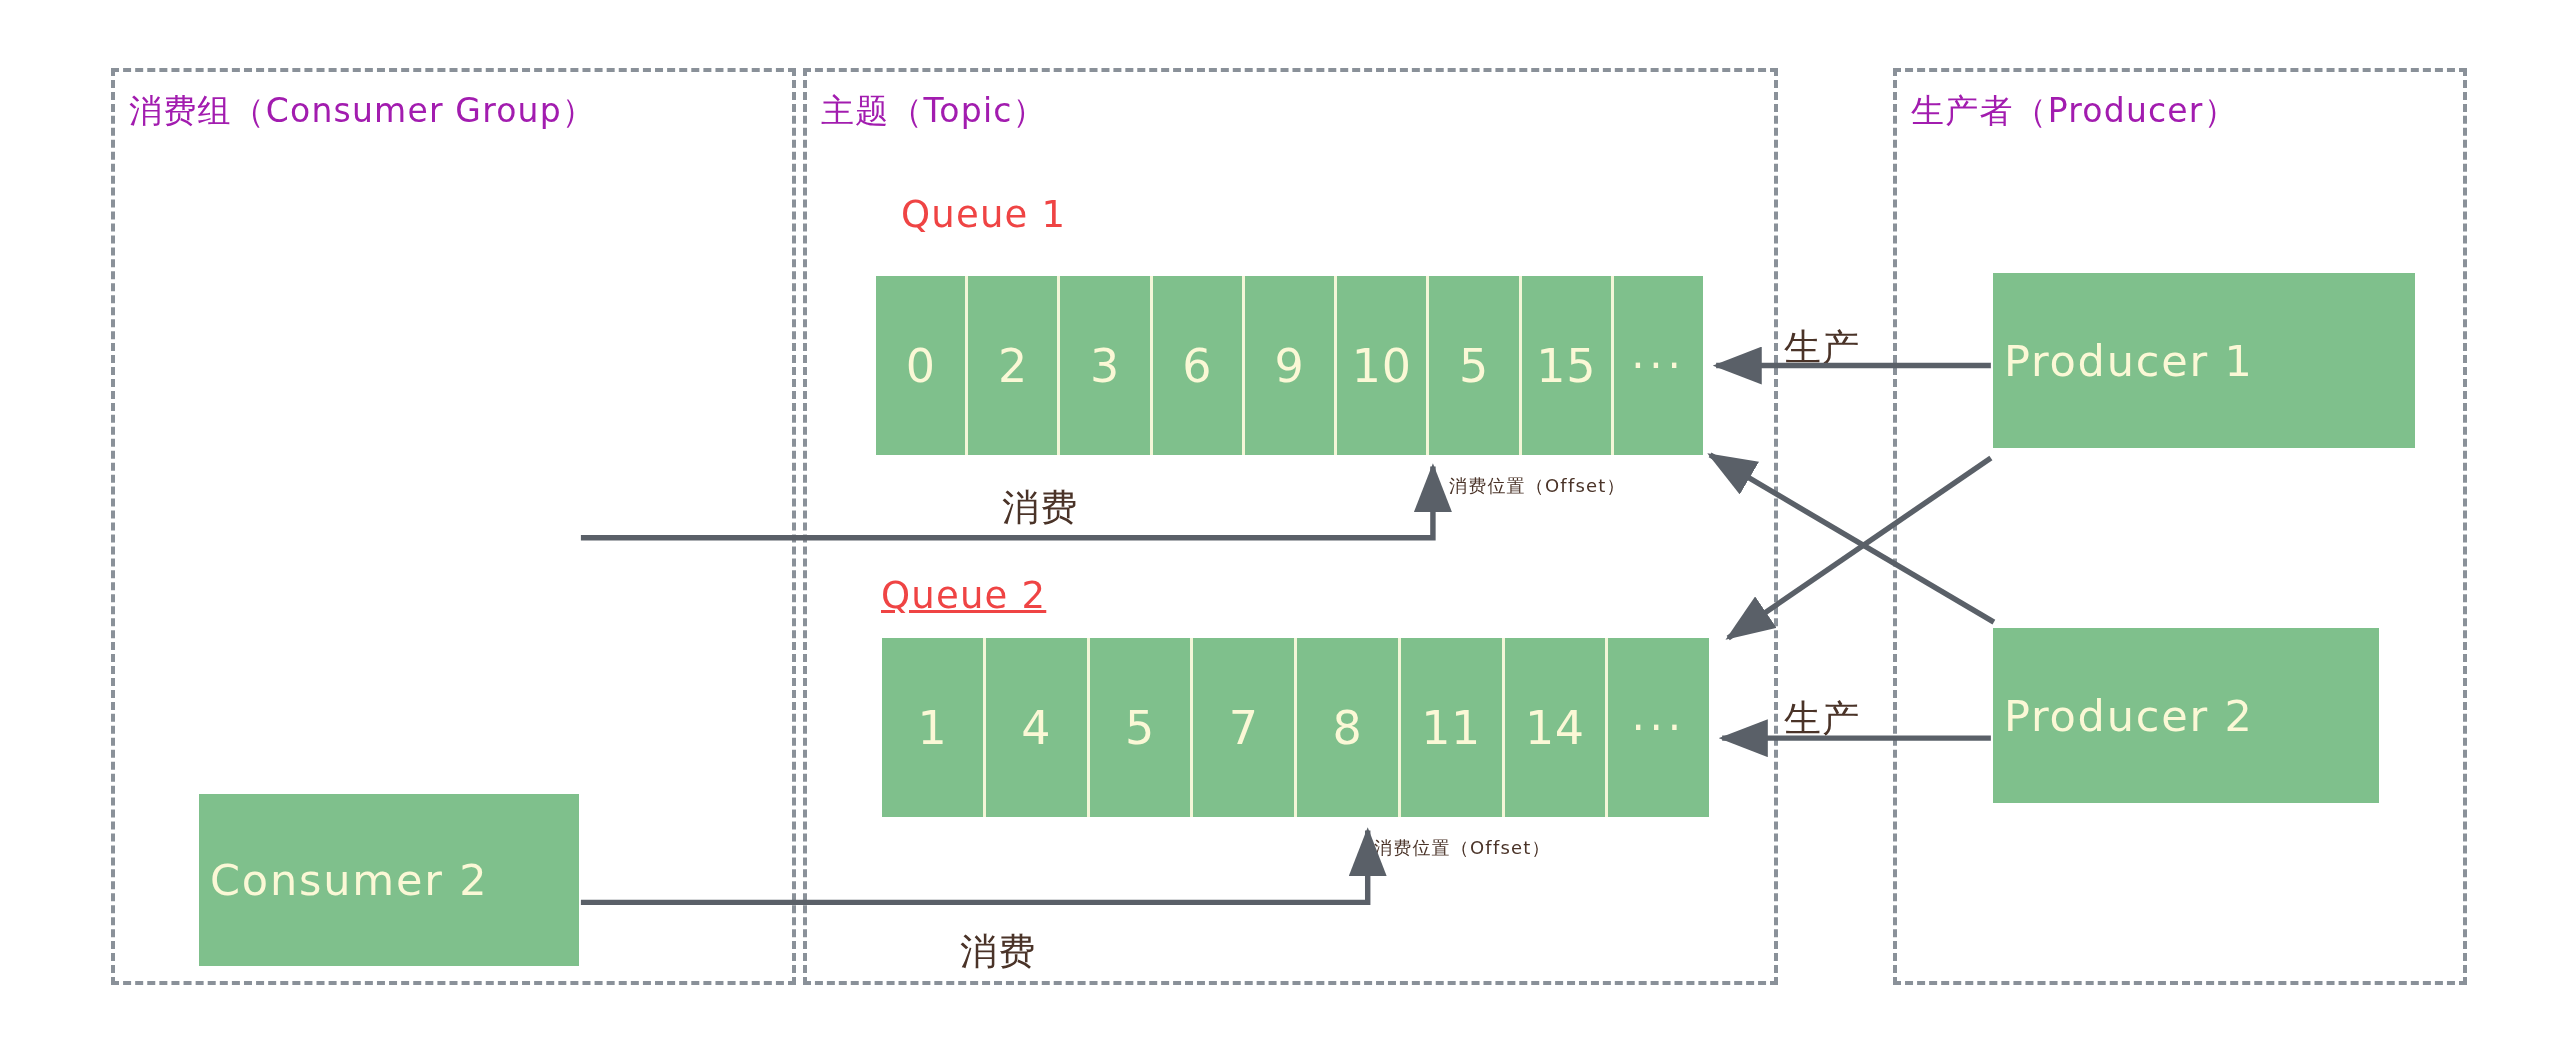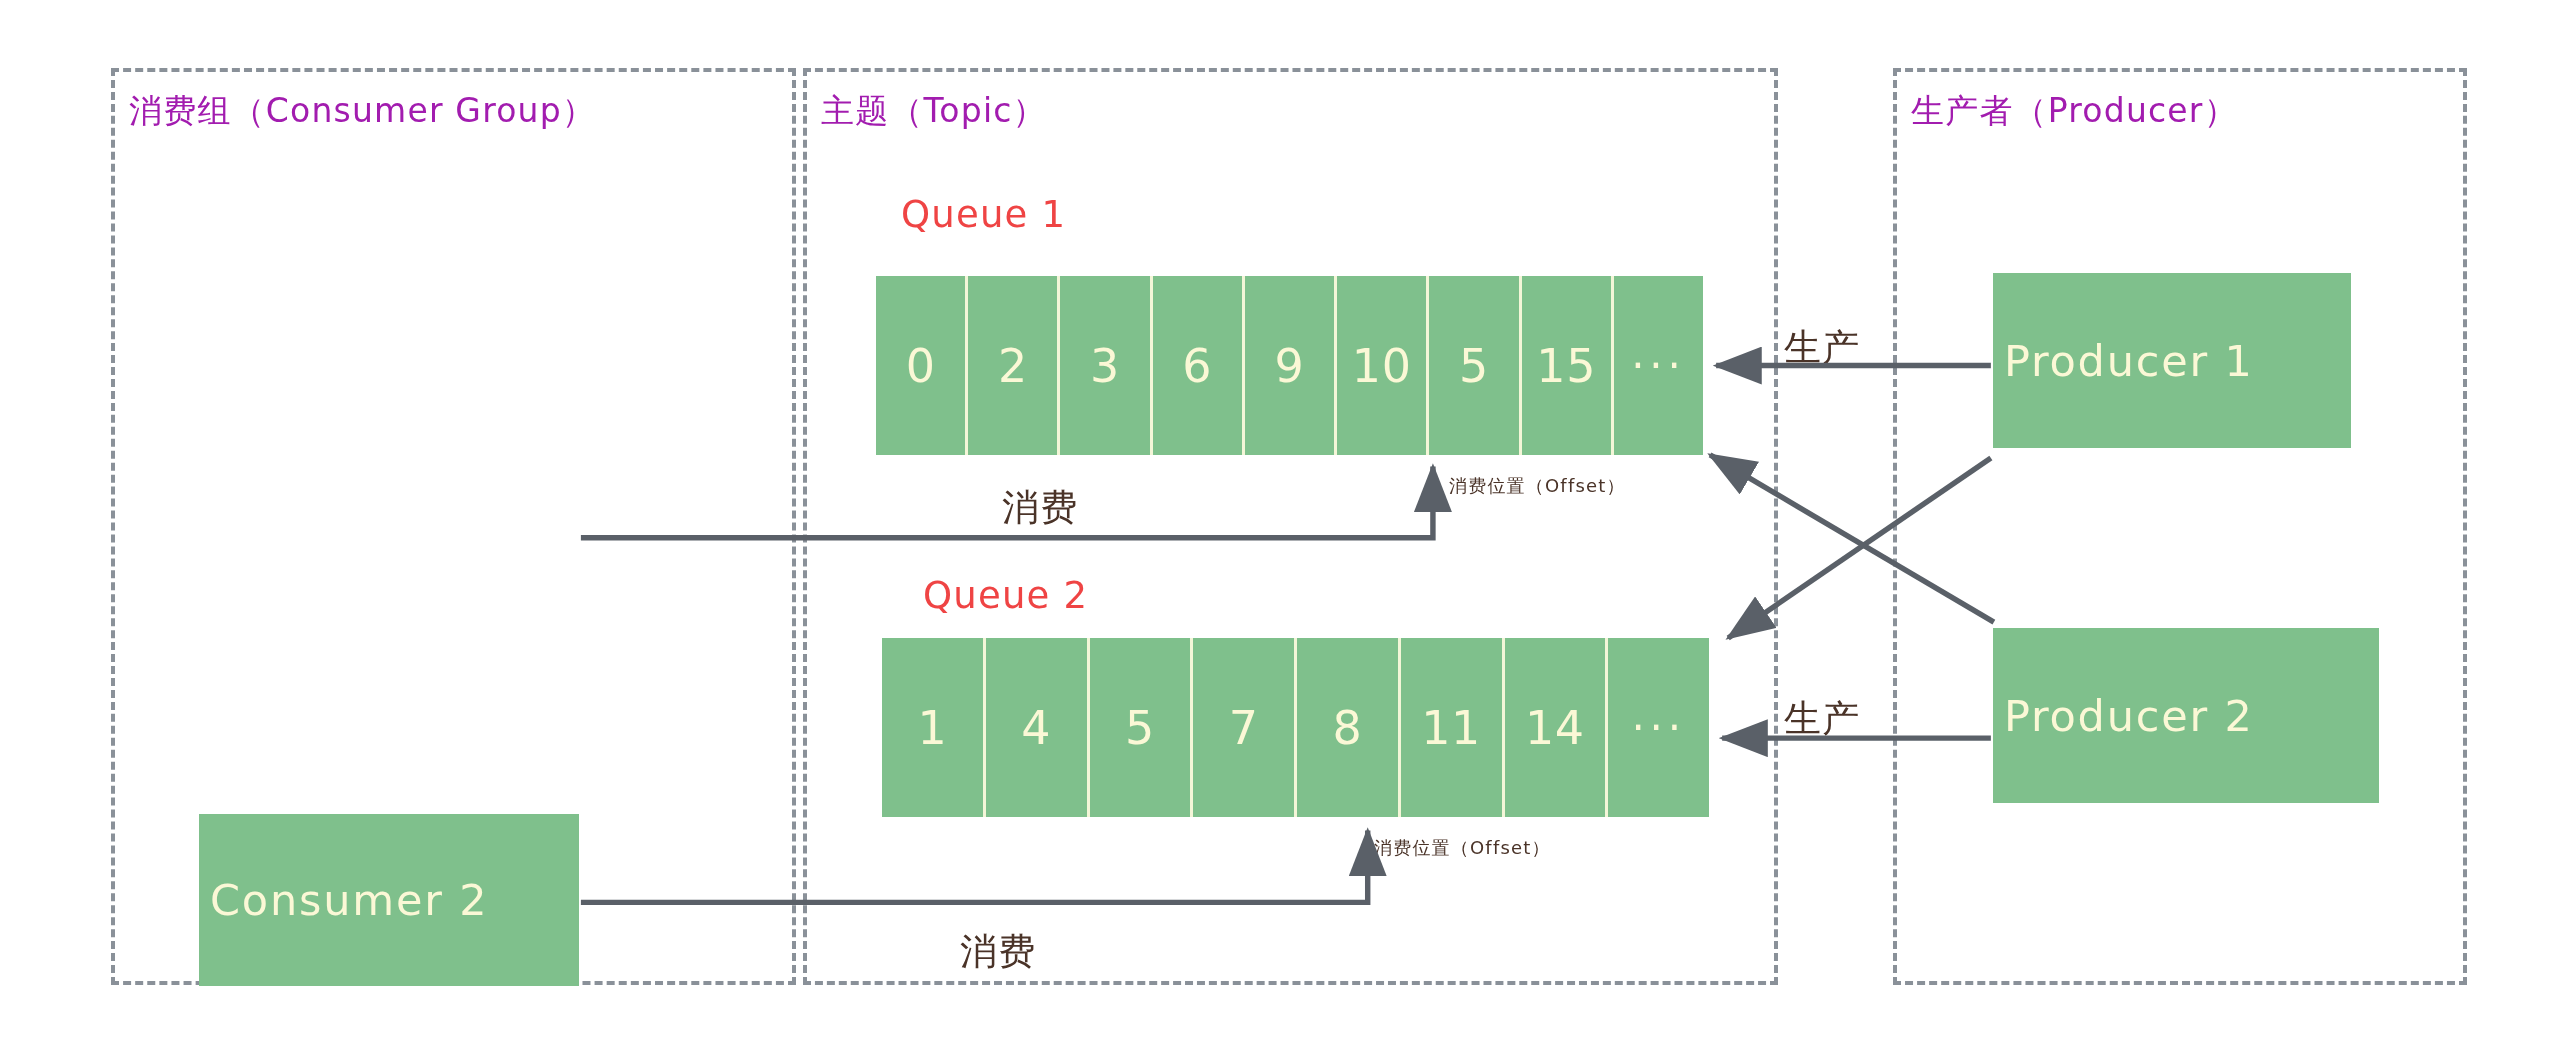--- a/index.html
+++ b/index.html
@@ -87,25 +87,25 @@
 
   <div class="panel" style="left:111px;top:68px;width:685px;height:917px;"></div>
   <div class="panel-title" style="left:129px;top:89px;">消费组（Consumer Group）</div>
 
   <div class="panel" style="left:803px;top:68px;width:975px;height:917px;"></div>
   <div class="panel-title" style="left:821px;top:89px;">主题（Topic）</div>
 
   <div class="panel" style="left:1893px;top:68px;width:574px;height:917px;"></div>
   <div class="panel-title" style="left:1911px;top:89px;">生产者（Producer）</div>
 
-  <div class="greenbox" style="left:199px;top:794px;width:380px;height:172px;margin-top:20px;">
+  <div class="greenbox" style="left:199px;top:794px;width:380px;height:172px;">
     <span>Consumer 2</span>
   </div>
 
-  <div class="greenbox" style="left:1993px;top:273px;width:358px;height:175px;">
+  <div class="greenbox" style="left:1993px;top:273px;width:422px;height:175px;">
     <span>Producer 1</span>
   </div>
   <div class="greenbox" style="left:1993px;top:628px;width:386px;height:175px;">
     <span>Producer 2</span>
   </div>
 
   <div class="queue-label" style="left:901px;top:193px;">Queue 1</div>
   <div class="queue" style="left:876px;top:276px;width:827px;height:179px;">
     <div class="qcell">0</div>
     <div class="qcell">2</div>
@@ -114,21 +114,21 @@
     <div class="qcell">9</div>
     <div class="qcell">10</div>
     <div class="qcell">5</div>
     <div class="qcell">15</div>
     <div class="qcell dots">···</div>
   </div>
   <div class="anno small" style="left:1449px;top:474px;">消费位置（Offset）</div>
   <div class="anno" style="left:1002px;top:483px;">消费</div>
   <div class="anno" style="left:1784px;top:323px;">生产</div>
 
-  <div class="queue-label" style="left:923px;top:574px;">Queue 2</div>
+  <div class="queue-label" style="left:881px;top:574px;text-decoration:underline;">Queue 2</div>
   <div class="queue" style="left:882px;top:638px;width:827px;height:179px;">
     <div class="qcell">1</div>
     <div class="qcell">4</div>
     <div class="qcell">5</div>
     <div class="qcell">7</div>
     <div class="qcell">8</div>
     <div class="qcell">11</div>
     <div class="qcell">14</div>
     <div class="qcell dots">···</div>
   </div>

